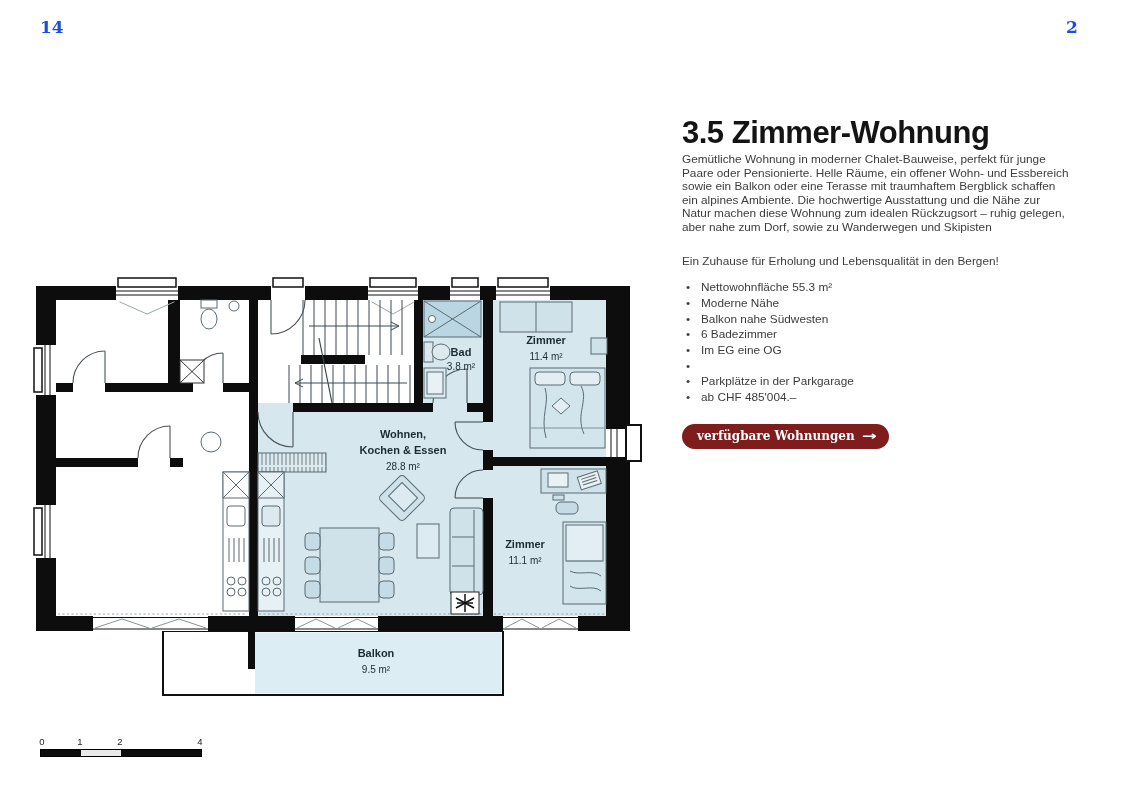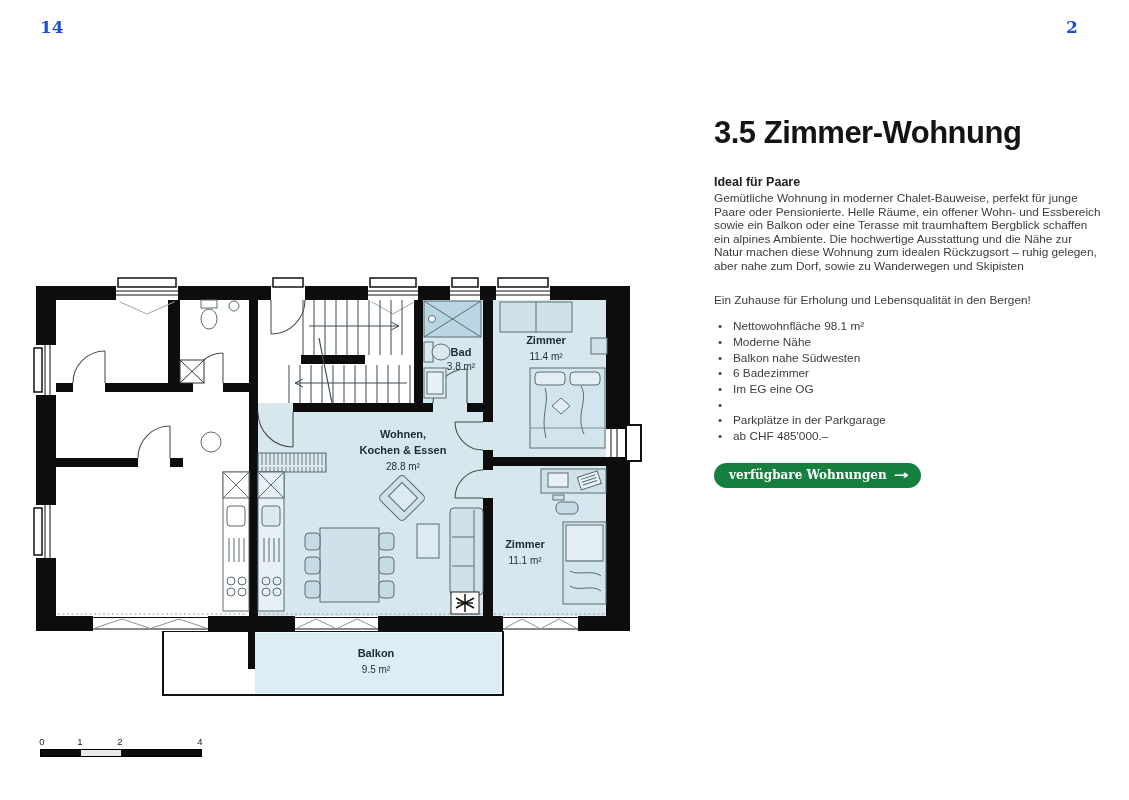--- a/index.html
+++ b/index.html
@@ -2,29 +2,29 @@
 <html><head>
 <meta charset="utf-8">
 <style>
   html,body{margin:0;padding:0;background:#fff;}
   body{width:1129px;height:800px;position:relative;font-family:"Liberation Sans",sans-serif;overflow:hidden;}
   .pagenum{position:absolute;top:17px;font-family:"DejaVu Serif",serif;font-weight:bold;font-size:17px;color:#1d4ed8;}
   #pagenum-left{left:40px;}
   #pagenum-right{left:1066px;}
 
   
-  .article{position:absolute;left:714px;top:116px;width:388px;color:#3a3a3a;}
+  .article{position:absolute;left:682px;top:116px;width:388px;color:#3a3a3a;}
   .article h1{margin:0 0 0 0;font-size:31px;line-height:34px;font-weight:bold;color:#141414;letter-spacing:-0.5px;}
   .subtitle{margin-top:25px;font-size:12.5px;font-weight:bold;color:#1d1d1d;}
   .para{margin-top:3px;font-size:11.8px;line-height:13.6px;color:#3c3c3c;}
   .highlight{margin-top:20px;font-size:11.8px;line-height:13.6px;color:#3c3c3c;}
   ul.features{list-style:none;margin:13px 0 0 0;padding:0;font-size:11.8px;line-height:13.2px;color:#3c3c3c;}
   ul.features li{display:flex;margin:0 0 2.5px 0;}
   ul.features .dot{width:15px;flex:0 0 15px;padding-left:4px;color:#3c3c3c;}
-  .cta{display:inline-flex;align-items:center;margin-top:17px;background:#15803d;color:#fff;
+  .cta{display:inline-flex;align-items:center;margin-top:17px;background:#7f1d1d;color:#fff;
        border:none;border-radius:13px;padding:5px 15px 6px 15px;cursor:pointer;
        font-family:"DejaVu Serif",serif;font-weight:bold;font-size:12px;}
   .cta .arrow{margin-left:9px;font-family:"DejaVu Sans",sans-serif;font-weight:bold;display:inline-block;transform:scaleX(1.5);}
 
   
   #plan{position:absolute;left:33px;top:276px;}
   svg text{font-family:"Liberation Sans",sans-serif;fill:#1c2a33;}
   .rname{font-size:11px;font-weight:bold;}
   .rarea{font-size:10px;}
 
@@ -337,27 +337,26 @@
   <span class="tick" style="left:160px">4</span>
   <div class="bar">
     <div class="seg-b" style="width:40px"></div>
     <div class="seg-w" style="width:40px"></div>
     <div class="seg-b" style="width:80px"></div>
   </div>
 </div>
 
 <div class="article">
   <h1>3.5 Zimmer-Wohnung</h1>
-  <div class="subtitle">Ideal für Paare</div>
   <div class="para">Gemütliche Wohnung in moderner Chalet-Bauweise, perfekt für junge Paare oder Pensionierte. Helle Räume, ein offener Wohn- und Essbereich sowie ein Balkon oder eine Terasse mit traumhaftem Bergblick schaffen ein alpines Ambiente. Die hochwertige Ausstattung und die Nähe zur Natur machen diese Wohnung zum idealen Rückzugsort – ruhig gelegen, aber nahe zum Dorf, sowie zu Wanderwegen und Skipisten</div>
   <div class="highlight">Ein Zuhause für Erholung und Lebensqualität in den Bergen!</div>
   <ul class="features">
     <li>
         <span class="dot">•</span>
-        <span>Nettowohnfläche 98.1 m²</span>
+        <span>Nettowohnfläche 55.3 m²</span>
       </li>
     <li>
         <span class="dot">•</span>
         <span>Moderne Nähe</span>
       </li>
     <li>
         <span class="dot">•</span>
         <span>Balkon nahe Südwesten</span>
       </li>
     <li>
@@ -370,20 +369,20 @@
       </li>
     <li>
         <span class="dot">•</span>
       </li>
     <li>
         <span class="dot">•</span>
         <span>Parkplätze in der Parkgarage</span>
       </li>
     <li>
         <span class="dot">•</span>
-        <span>ab CHF 485'000.–</span>
+        <span>ab CHF 485'004.–</span>
       </li>
   </ul>
   <button class="cta">
     <span>verfügbare Wohnungen</span>
     <span class="arrow">→</span>
   </button>
 </div>
 
 </body></html>

